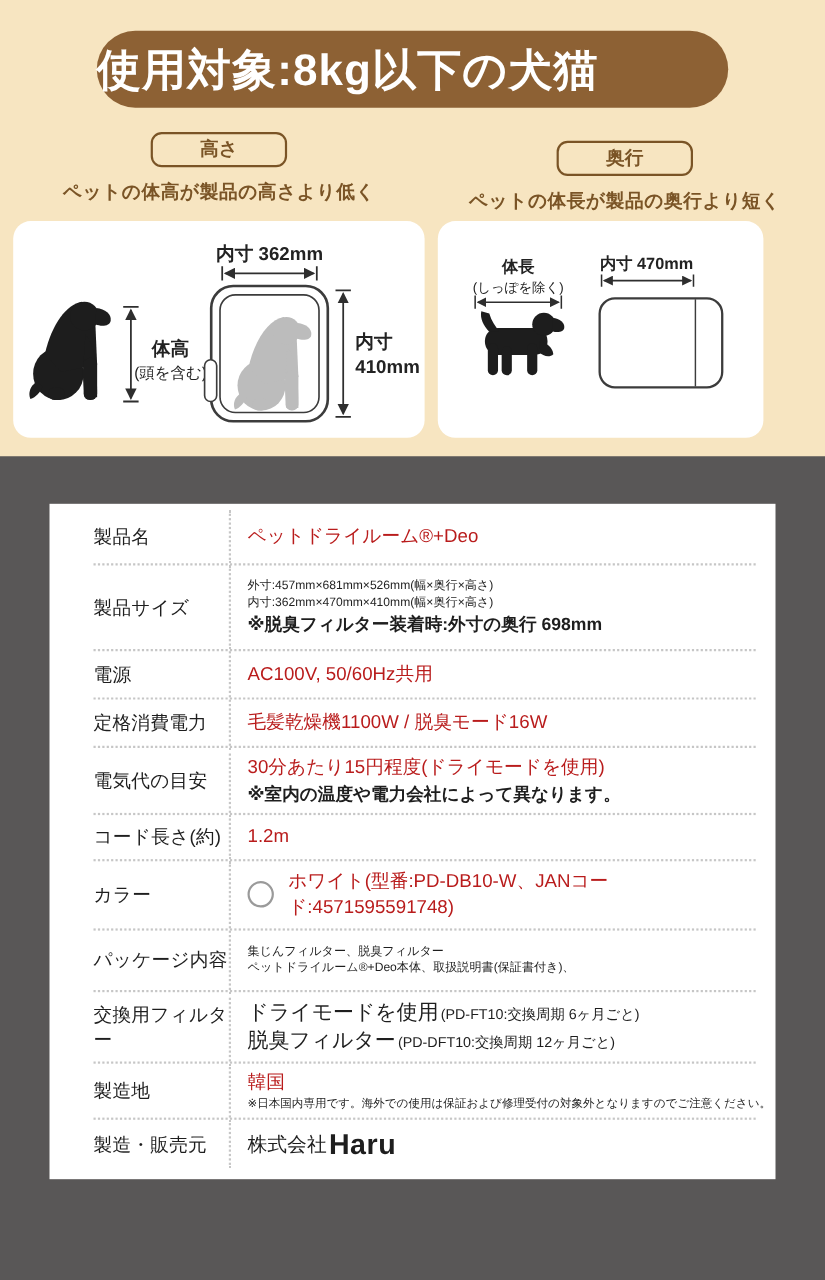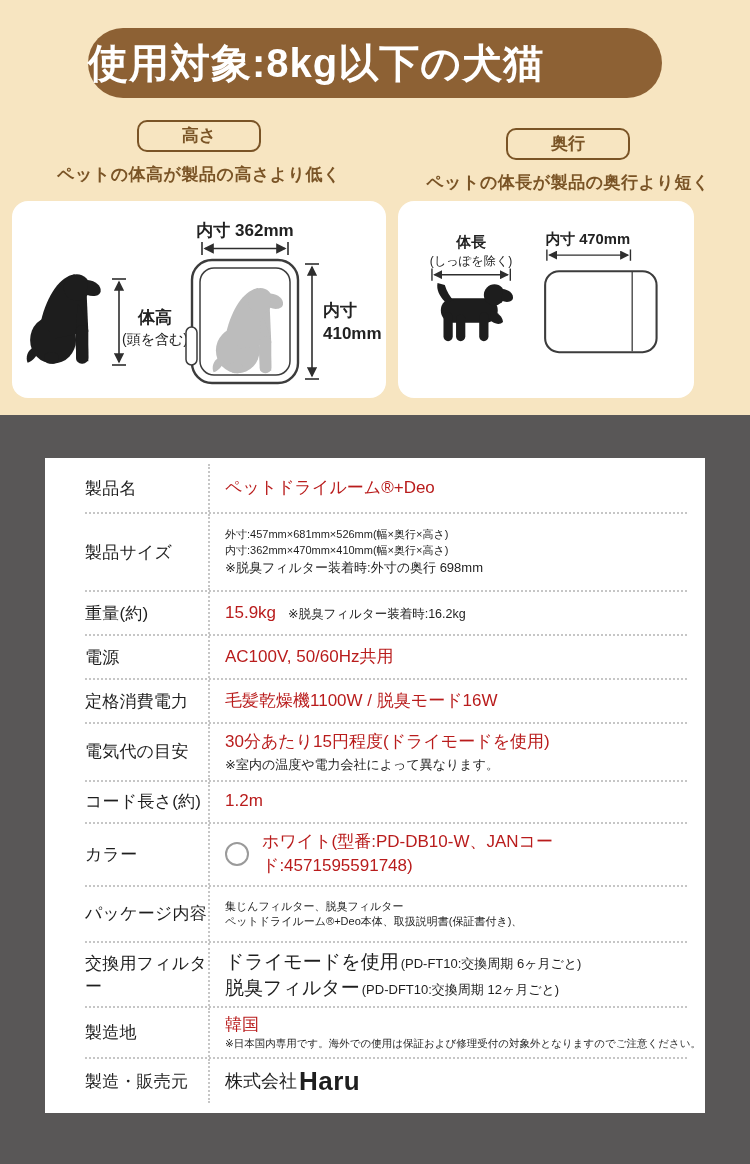--- a/index.html
+++ b/index.html
@@ -42,21 +42,21 @@
   .row{display:flex;align-items:center;border-bottom:2px dotted #c6c6c6}
   .row:last-child{border-bottom:none}
   .lbl{flex:0 0 123px;font-size:17px;color:#1e1e1e;font-weight:500;letter-spacing:.2px}
   .val{flex:1;align-self:stretch;border-left:2px dotted #c6c6c6;padding:6px 4px 6px 15px;
        display:flex;flex-direction:column;justify-content:center}
   .v{font-size:17px;color:#b91c1c;line-height:1.45}
   .v-line{font-size:11px;color:#1e1e1e;line-height:1.45}
   .hrow{display:flex;align-items:baseline}
   .hrow-c{display:flex;align-items:center}
   .note-inline{font-size:12.5px;color:#1e1e1e;margin-left:12px;font-weight:500}
-  .note-block{font-size:13px;color:#1e1e1e;margin-top:1px;font-weight:400}
+  .note-block{font-size:16px;color:#1e1e1e;margin-top:1px;font-weight:700}
   .note-tiny{font-size:10.5px;color:#1e1e1e;margin-top:2px;font-weight:500;white-space:nowrap}
   .swatch{flex:0 0 24px;width:24px;height:24px;border-radius:50%;border:2px solid #9a9a9a;background:#fff;margin-right:13px}
   .f-line{display:flex;align-items:baseline;line-height:1.35}
   .f-name{font-size:19px;color:#1e1e1e}
   .f-detail{font-size:13px;color:#1e1e1e;margin-left:2px}
   .brand{font-size:26px;font-weight:600;color:#1e1e1e;letter-spacing:.5px;line-height:1;margin-left:2px}
   .mfg-prefix{font-size:18px;color:#1e1e1e}
 </style>
 </head>
 <body>
@@ -172,29 +172,20 @@
 
       <div class="row" style="min-height:78px">
         <div class="lbl">製品サイズ</div>
         <div class="val">
           <span class="v-line">外寸:457mm×681mm×526mm(幅×奥行×高さ)</span>
           <span class="v-line">内寸:362mm×470mm×410mm(幅×奥行×高さ)</span>
           <span class="note-block">※脱臭フィルター装着時:外寸の奥行 698mm</span>
         </div>
       </div>
 
-      <div class="row" style="min-height:44px">
-        <div class="lbl">重量(約)</div>
-        <div class="val">
-          <span class="hrow">
-            <span class="v">15.9kg</span>
-            <span class="note-inline">※脱臭フィルター装着時:16.2kg</span>
-          </span>
-        </div>
-      </div>
 
       <div class="row" style="min-height:44px">
         <div class="lbl">電源</div>
         <div class="val">
           <span class="v">AC100V, 50/60Hz共用</span>
         </div>
       </div>
 
       <div class="row" style="min-height:44px">
         <div class="lbl">定格消費電力</div>

